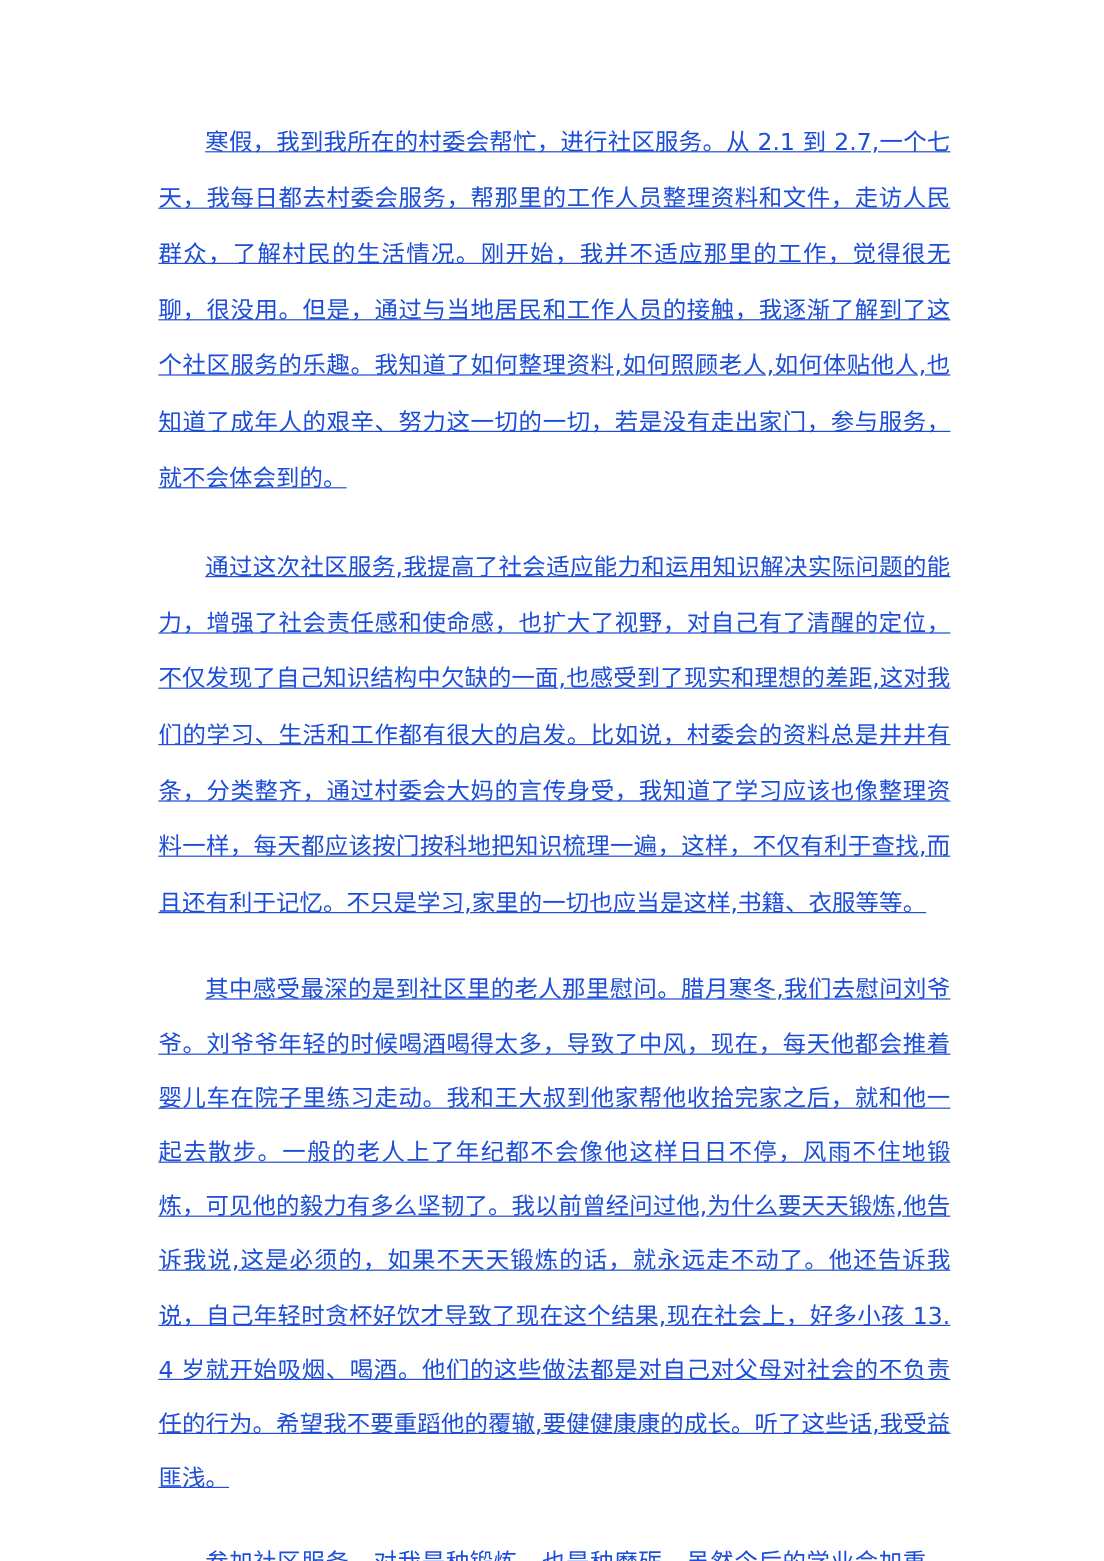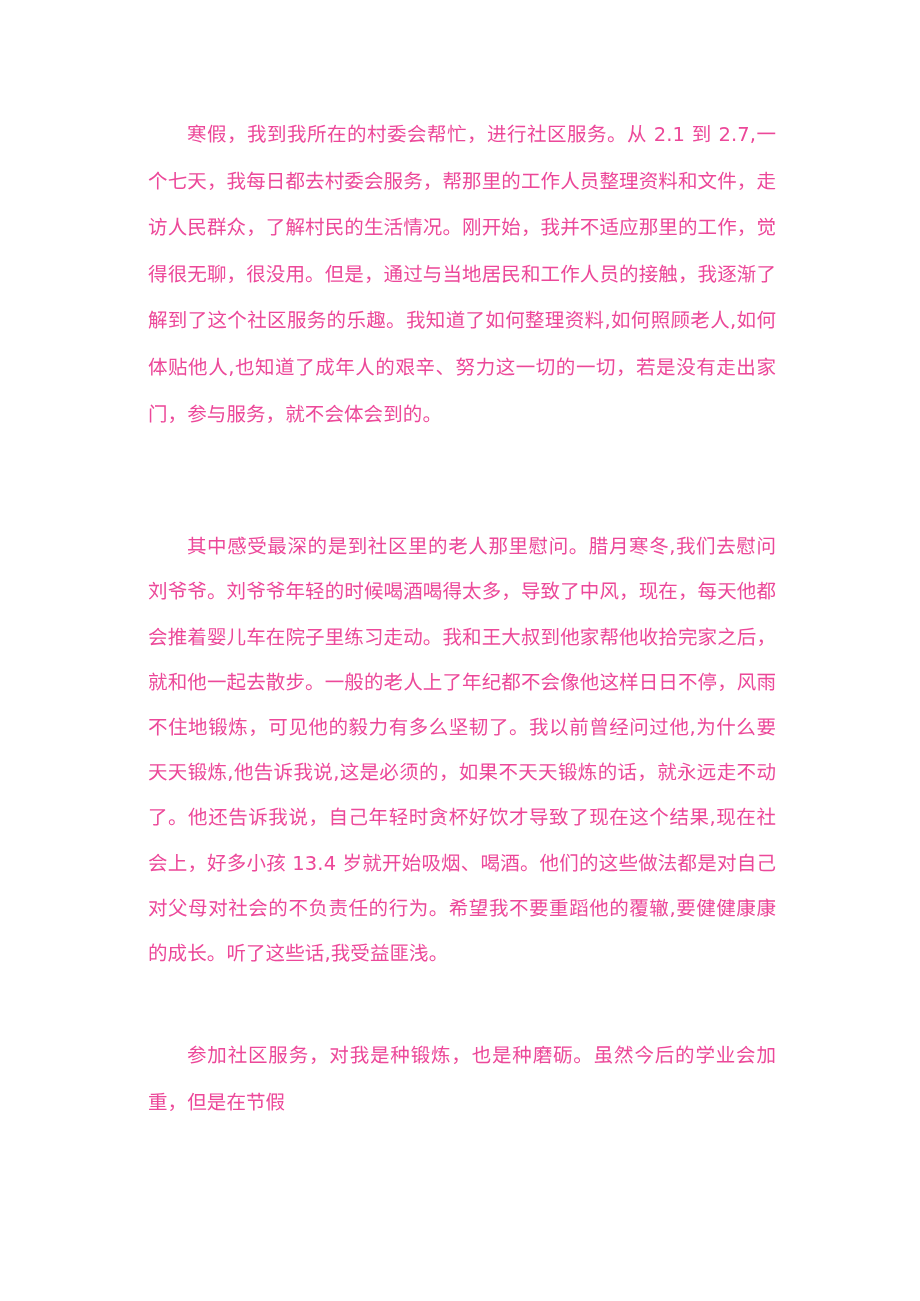--- a/index.html
+++ b/index.html
@@ -22,29 +22,30 @@
     background: #ffffff;
     box-sizing: border-box;
   }
   .doc-body {
     position: absolute;
     left: 132px;
     top: 96px;
     width: 660px;
   }
   .para {
-    margin: 16px;
+    margin: 0;
     text-indent: 2em;
     text-align: justify;
     text-justify: inter-ideograph;
     font-size: 19.5px;
-    color: #ec4899;
+    color: #1d4ed8;
     font-weight: 400;
     letter-spacing: 0.1px;
     word-break: break-all;
+    text-decoration: underline;
   }
   
   .para.loose {
     line-height: 46.6px;
   }
   
   .para.tight {
     line-height: 45.2px;
   }
   .gap-1 { height: 28px; }
@@ -54,20 +55,21 @@
 </head>
 <body>
 
 <div class="page">
   <div class="doc-body">
 
     <p class="para loose">寒假，我到我所在的村委会帮忙，进行社区服务。从 2.1 到 2.7,一个七天，我每日都去村委会服务，帮那里的工作人员整理资料和文件，走访人民群众，了解村民的生活情况。刚开始，我并不适应那里的工作，觉得很无聊，很没用。但是，通过与当地居民和工作人员的接触，我逐渐了解到了这个社区服务的乐趣。我知道了如何整理资料,如何照顾老人,如何体贴他人,也知道了成年人的艰辛、努力这一切的一切，若是没有走出家门，参与服务，就不会体会到的。</p>
 
     <div class="gap-1"></div>
 
+    <p class="para loose">通过这次社区服务,我提高了社会适应能力和运用知识解决实际问题的能力，增强了社会责任感和使命感，也扩大了视野，对自己有了清醒的定位，不仅发现了自己知识结构中欠缺的一面,也感受到了现实和理想的差距,这对我们的学习、生活和工作都有很大的启发。比如说，村委会的资料总是井井有条，分类整齐，通过村委会大妈的言传身受，我知道了学习应该也像整理资料一样，每天都应该按门按科地把知识梳理一遍，这样，不仅有利于查找,而且还有利于记忆。不只是学习,家里的一切也应当是这样,书籍、衣服等等。</p>
 
     <div class="gap-2"></div>
 
     <p class="para tight">其中感受最深的是到社区里的老人那里慰问。腊月寒冬,我们去慰问刘爷爷。刘爷爷年轻的时候喝酒喝得太多，导致了中风，现在，每天他都会推着婴儿车在院子里练习走动。我和王大叔到他家帮他收拾完家之后，就和他一起去散步。一般的老人上了年纪都不会像他这样日日不停，风雨不住地锻炼，可见他的毅力有多么坚韧了。我以前曾经问过他,为什么要天天锻炼,他告诉我说,这是必须的，如果不天天锻炼的话，就永远走不动了。他还告诉我说，自己年轻时贪杯好饮才导致了现在这个结果,现在社会上，好多小孩 13.4 岁就开始吸烟、喝酒。他们的这些做法都是对自己对父母对社会的不负责任的行为。希望我不要重蹈他的覆辙,要健健康康的成长。听了这些话,我受益匪浅。</p>
 
     <div class="gap-3"></div>
 
     <p class="para loose">参加社区服务，对我是种锻炼，也是种磨砺。虽然今后的学业会加重，但是在节假</p>
 
   </div>

